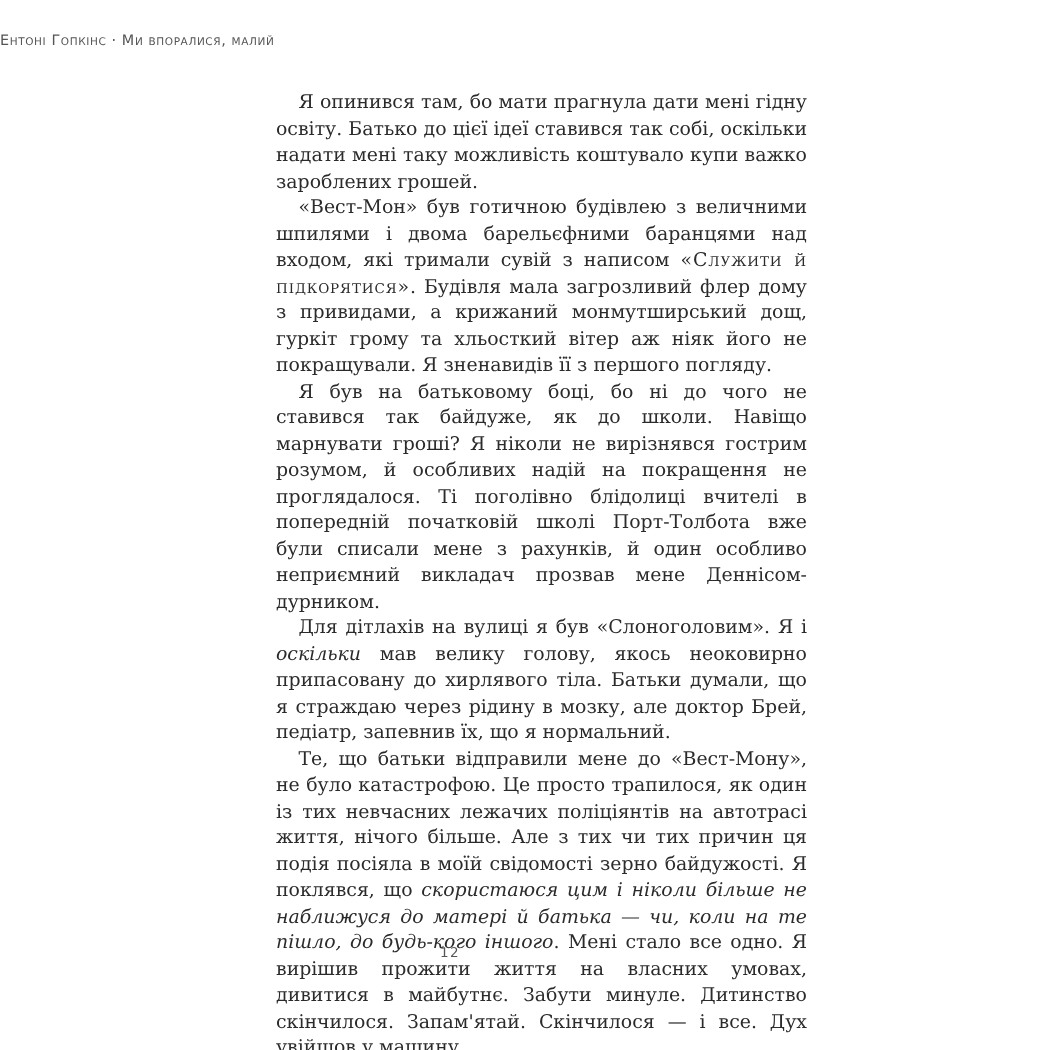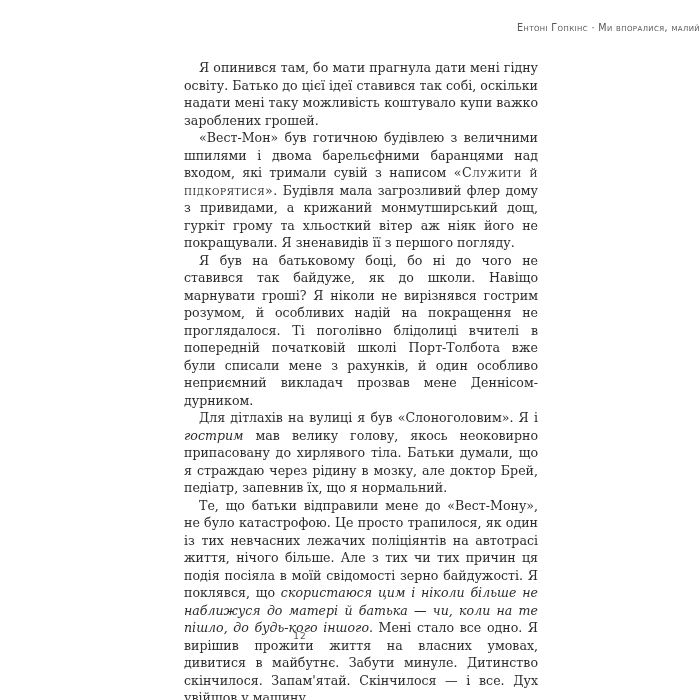--- a/index.html
+++ b/index.html
@@ -1,19 +1,19 @@
 <!DOCTYPE html>
 <html><head>
 <meta charset="utf-8">
 <style>
   html, body { margin:0; padding:0; background:#ffffff; }
   body { width:700px; height:700px; position:relative; overflow:hidden; }
   .page { position:absolute; left:0; top:0; width:700px; height:700px; background:#fff; }
   .running-head {
-    position:absolute; top:22px; left:0; width:700px; text-align:right;
+    position:absolute; top:22px; left:0; width:700px; text-align:left;
     font-family:"DejaVu Sans", sans-serif; font-size:9.6px; letter-spacing:0.4px;
     color:#555; font-variant:small-caps;
   }
   .body-text {
     position:absolute; left:184px; top:59px; width:354px;
     font-family:"DejaVu Serif", serif; font-size:12.6px; line-height:17.5px;
     color:#2b2b2b; text-align:justify; hyphens:manual;
   }
   .body-text p { margin:0; text-indent:15px; }
   .sc { font-variant:small-caps; letter-spacing:0.6px; }
@@ -25,19 +25,19 @@
 </head>
 <body>
 
 <div class="page">
   <div class="running-head">Ентоні Гопкінс · Ми впоралися, малий</div>
 
   <div class="body-text">
     <p>Я опинився там, бо мати прагнула дати мені гідну освіту. Батько до цієї ідеї ставився так собі, оскільки надати мені таку можливість коштувало купи важко зароблених грошей.</p>
     <p><span>«Вест-Мон» був готичною будівлею з величними шпилями і двома барельєфними баранцями над входом, які тримали сувій з написом </span><span class="sc">«Служити й підкорятися»</span><span>. Будівля мала загрозливий флер дому з привидами, а крижаний монмутширський дощ, гуркіт грому та хльосткий вітер аж ніяк його не покращували. Я зненавидів її з першого погляду.</span></p>
     <p>Я був на батьковому боці, бо ні до чого не ставився так байдуже, як до школи. Навіщо марнувати гроші? Я ніколи не вирізнявся гострим розумом, й особливих надій на покращення не проглядалося. Ті поголівно блідолиці вчителі в попередній початковій школі Порт-Толбота вже були списали мене з рахунків, й один особливо неприємний викладач прозвав мене Деннісом-дурником.</p>
-    <p><span>Для дітлахів на вулиці я був «Слоноголовим». Я і </span><em>гострим</em><span> мав велику голову, якось неоковирно припасовану до хирлявого тіла. Батьки думали, що я страждаю через рідину в мозку, але доктор Брей, педіатр, запевнив їх, що я нормальний.</span></p>
+    <p><span>Для дітлахів на вулиці я був «Слоноголовим». Я і </span><em>оскільки</em><span> мав велику голову, якось неоковирно припасовану до хирлявого тіла. Батьки думали, що я страждаю через рідину в мозку, але доктор Брей, педіатр, запевнив їх, що я нормальний.</span></p>
     <p><span>Те, що батьки відправили мене до «Вест-Мону», не було катастрофою. Це просто трапилося, як один із тих невчасних лежачих поліціянтів на автотрасі життя, нічого більше. Але з тих чи тих причин ця подія посіяла в моїй свідомості зерно байдужості. Я поклявся, що </span><em>скористаюся цим і ніколи більше не наближуся до матері й батька — чи, коли на те пішло, до будь-кого іншого</em><span>. Мені стало все одно. Я вирішив прожити життя на власних умовах, дивитися в майбутнє. Забути минуле. Дитинство скінчилося. Запам'ятай. Скінчилося — і все. Дух увійшов у машину.</span></p>
 
   </div>
 
   <div class="folio">12</div>
 </div>
 
 </body></html>

